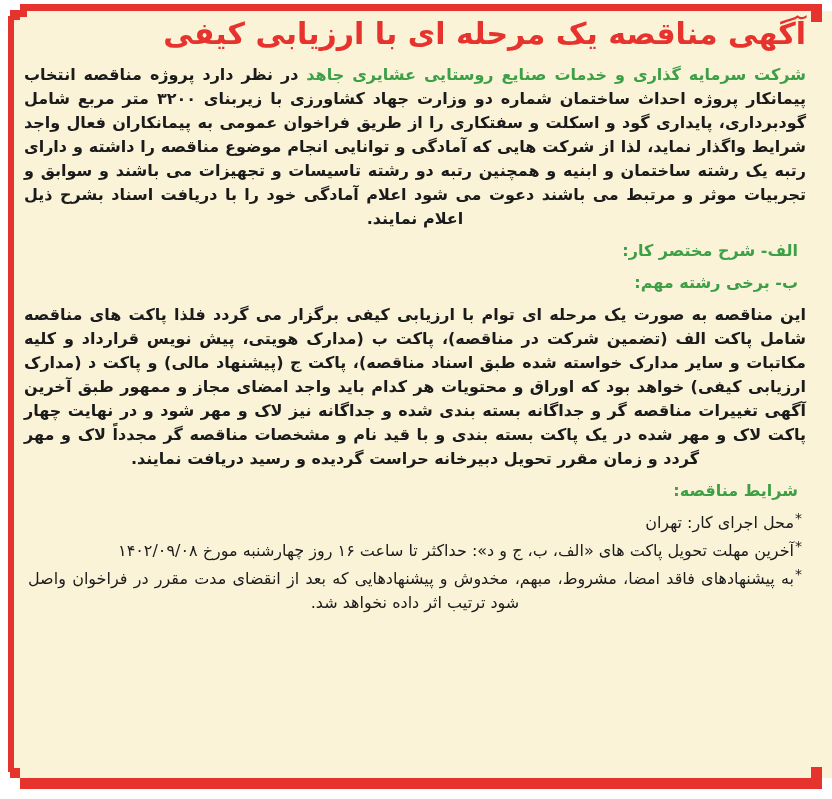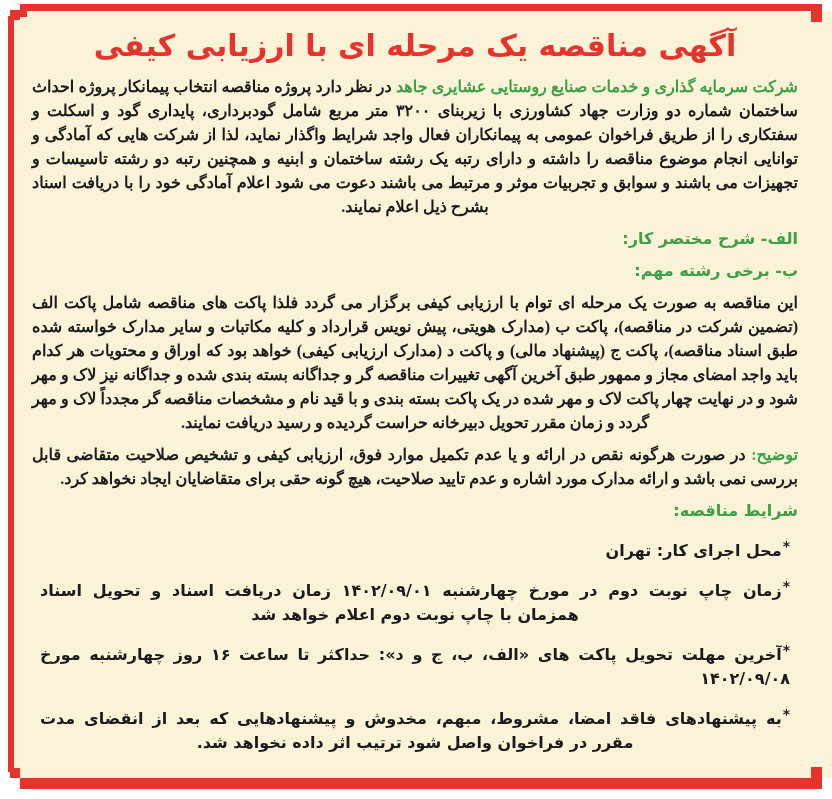--- a/index.html
+++ b/index.html
@@ -11,38 +11,37 @@
   .panel{
     position:absolute;left:14px;right:0;top:11px;height:767px;
     background:#FAF3D8;
   }
   svg.frame{position:absolute;left:0;top:0;}
   .content{
     position:absolute;top:11px;right:26px;left:24px;
     direction:rtl;color:#1b1b1b;
   }
   .title{
-    margin:16px 0 10px 0;
-    color:#E6332D;text-align:center;
+    margin:4px 0 10px 0;
+    color:#E6332D;text-align:right;
     font-size:30px;font-weight:bold;line-height:38px;
   }
   .para{
-    margin:8px;font-size:16px;font-weight:bold;line-height:24px;
+    margin:0;font-size:16px;font-weight:bold;line-height:24px;
     text-align:justify;
-    font-family:Liberation Serif, serif;
   }
   .para.center-last{text-align-last:center;}
   .heading{
     margin:8px;font-size:16px;font-weight:bold;line-height:24px;
     color:#3DA047;text-align:right;
   }
   .green{color:#3DA047;}
   ul.terms{list-style:none;margin:0;padding:0;}
   ul.terms li{
-    margin:16px;font-size:16px;font-weight:bold;line-height:24px;
+    margin:4px;font-size:16px;font-weight:normal;line-height:24px;
     text-align:justify;
   }
   ul.terms li.center-last{text-align-last:center;}
   .marker{
     display:inline-block;font-size:14px;position:relative;top:-5px;
     margin-left:1px;
   }
 </style>
 </head>
 <body>
@@ -72,22 +71,20 @@
 <div class="content">
   <h1 class="title">آگهی مناقصه یک مرحله ای با ارزیابی کیفی</h1>
 
   <p class="para center-last"><span class="green">شرکت سرمایه گذاری و خدمات صنایع روستایی عشایری جاهد </span><span>در نظر دارد پروژه مناقصه انتخاب پیمانکار پروژه احداث ساختمان شماره دو وزارت جهاد کشاورزی با زیربنای ۳۲۰۰ متر مربع شامل گودبرداری، پایداری گود و اسکلت و سفتکاری را از طریق فراخوان عمومی به پیمانکاران فعال واجد شرایط واگذار نماید، لذا از شرکت هایی که آمادگی و توانایی انجام موضوع مناقصه را داشته و دارای رتبه یک رشته ساختمان و ابنیه و همچنین رتبه دو رشته تاسیسات و تجهیزات می باشند و سوابق و تجربیات موثر و مرتبط می باشند دعوت می شود اعلام آمادگی خود را با دریافت اسناد بشرح ذیل اعلام نمایند.</span></p>
 
   <h2 class="heading">الف- شرح مختصر کار:</h2>
 
   <h2 class="heading">ب- برخی رشته مهم:</h2>
   <p class="para center-last">این مناقصه به صورت یک مرحله ای توام با ارزیابی کیفی برگزار می گردد فلذا پاکت های مناقصه شامل پاکت الف (تضمین شرکت در مناقصه)، پاکت ب (مدارک هویتی، پیش نویس قرارداد و کلیه مکاتبات و سایر مدارک خواسته شده طبق اسناد مناقصه)، پاکت ج (پیشنهاد مالی) و پاکت د (مدارک ارزیابی کیفی) خواهد بود که اوراق و محتویات هر کدام باید واجد امضای مجاز و ممهور طبق آخرین آگهی تغییرات مناقصه گر و جداگانه بسته بندی شده و جداگانه نیز لاک و مهر شود و در نهایت چهار پاکت لاک و مهر شده در یک پاکت بسته بندی و با قید نام و مشخصات مناقصه گر مجدداً لاک و مهر گردد و زمان مقرر تحویل دبیرخانه حراست گردیده و رسید دریافت نمایند.</p>
 
-  <p class="para"><span class="green">توضیح: </span><span>در صورت هرگونه نقص در ارائه و یا عدم تکمیل موارد فوق، ارزیابی کیفی و تشخیص صلاحیت متقاضی قابل بررسی نمی باشد و ارائه مدارک مورد اشاره و عدم تایید صلاحیت، هیچ گونه حقی برای متقاضایان ایجاد نخواهد کرد.</span></p>
 
   <h2 class="heading">شرایط مناقصه:</h2>
   <ul class="terms" id="terms-list">
       <li class=""><span class="marker">*</span><span>محل اجرای کار: تهران</span></li>
-      <li class="center-last"><span class="marker">*</span><span>زمان چاپ نوبت دوم در مورخ چهارشنبه ۱۴۰۲/۰۹/۰۱ زمان دریافت اسناد و تحویل اسناد همزمان با چاپ نوبت دوم اعلام خواهد شد</span></li>
       <li class=""><span class="marker">*</span><span>آخرین مهلت تحویل پاکت های «الف، ب، ج و د»: حداکثر تا ساعت ۱۶ روز چهارشنبه مورخ ۱۴۰۲/۰۹/۰۸</span></li>
       <li class="center-last"><span class="marker">*</span><span>به پیشنهادهای فاقد امضا، مشروط، مبهم، مخدوش و پیشنهادهایی که بعد از انقضای مدت مقرر در فراخوان واصل شود ترتیب اثر داده نخواهد شد.</span></li>
     </ul>
 </div>
 
 </body></html>

